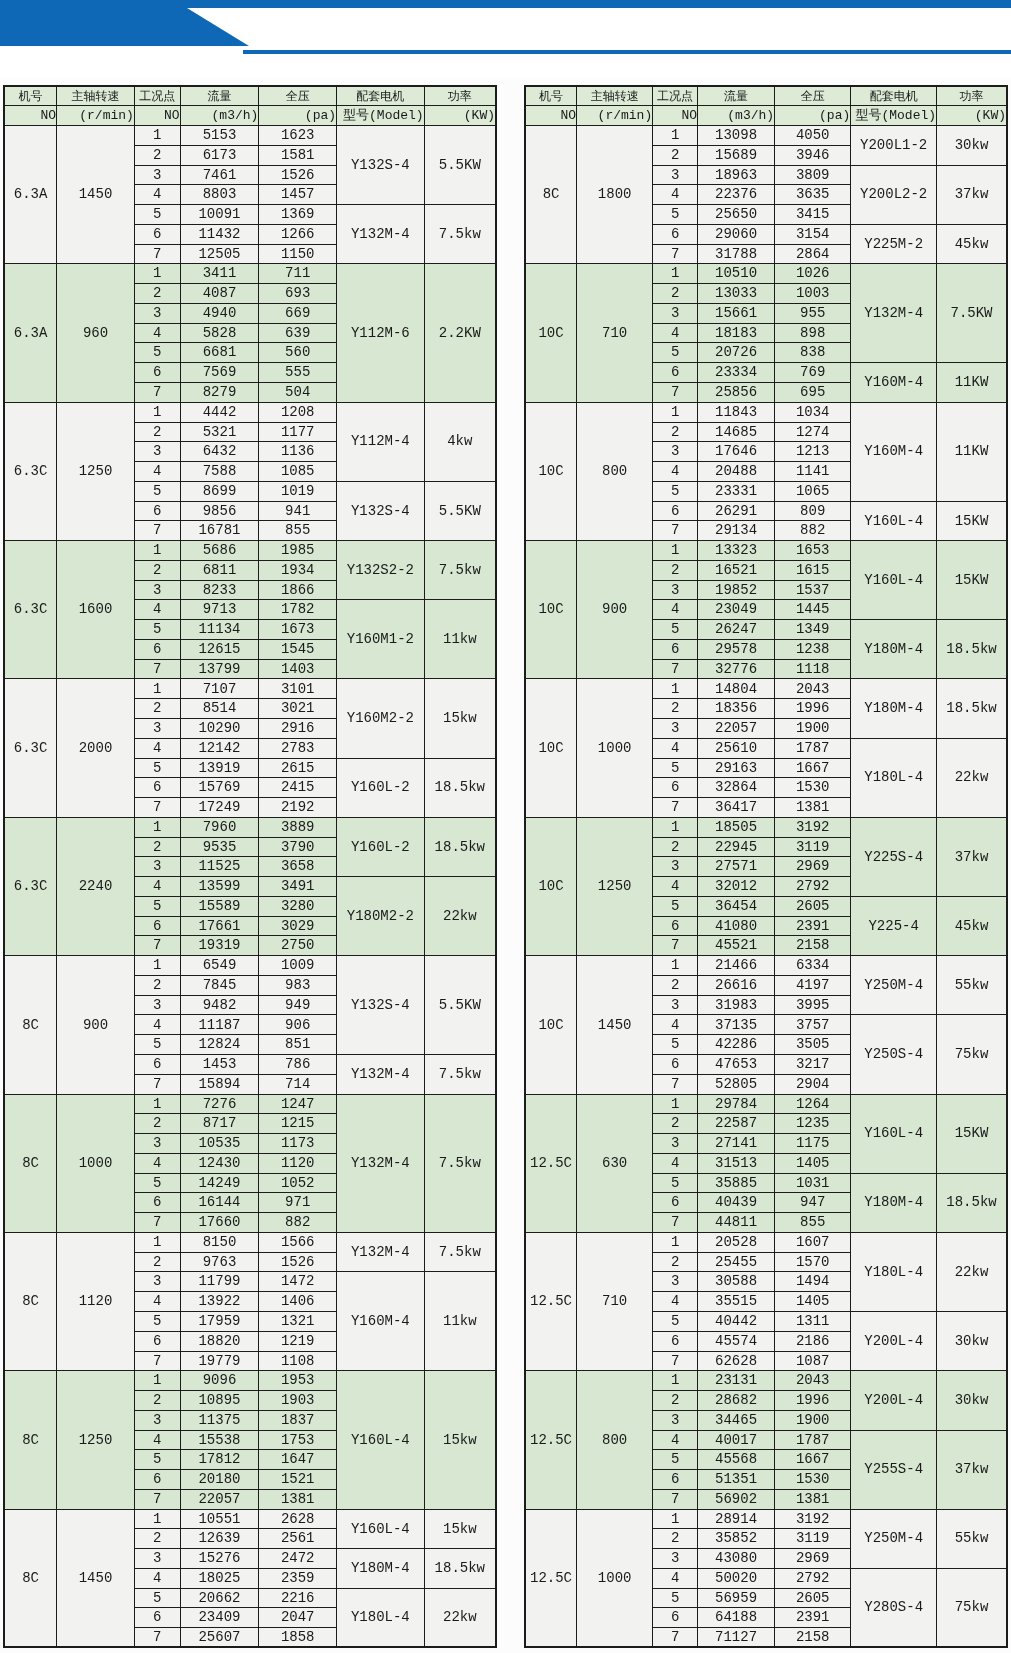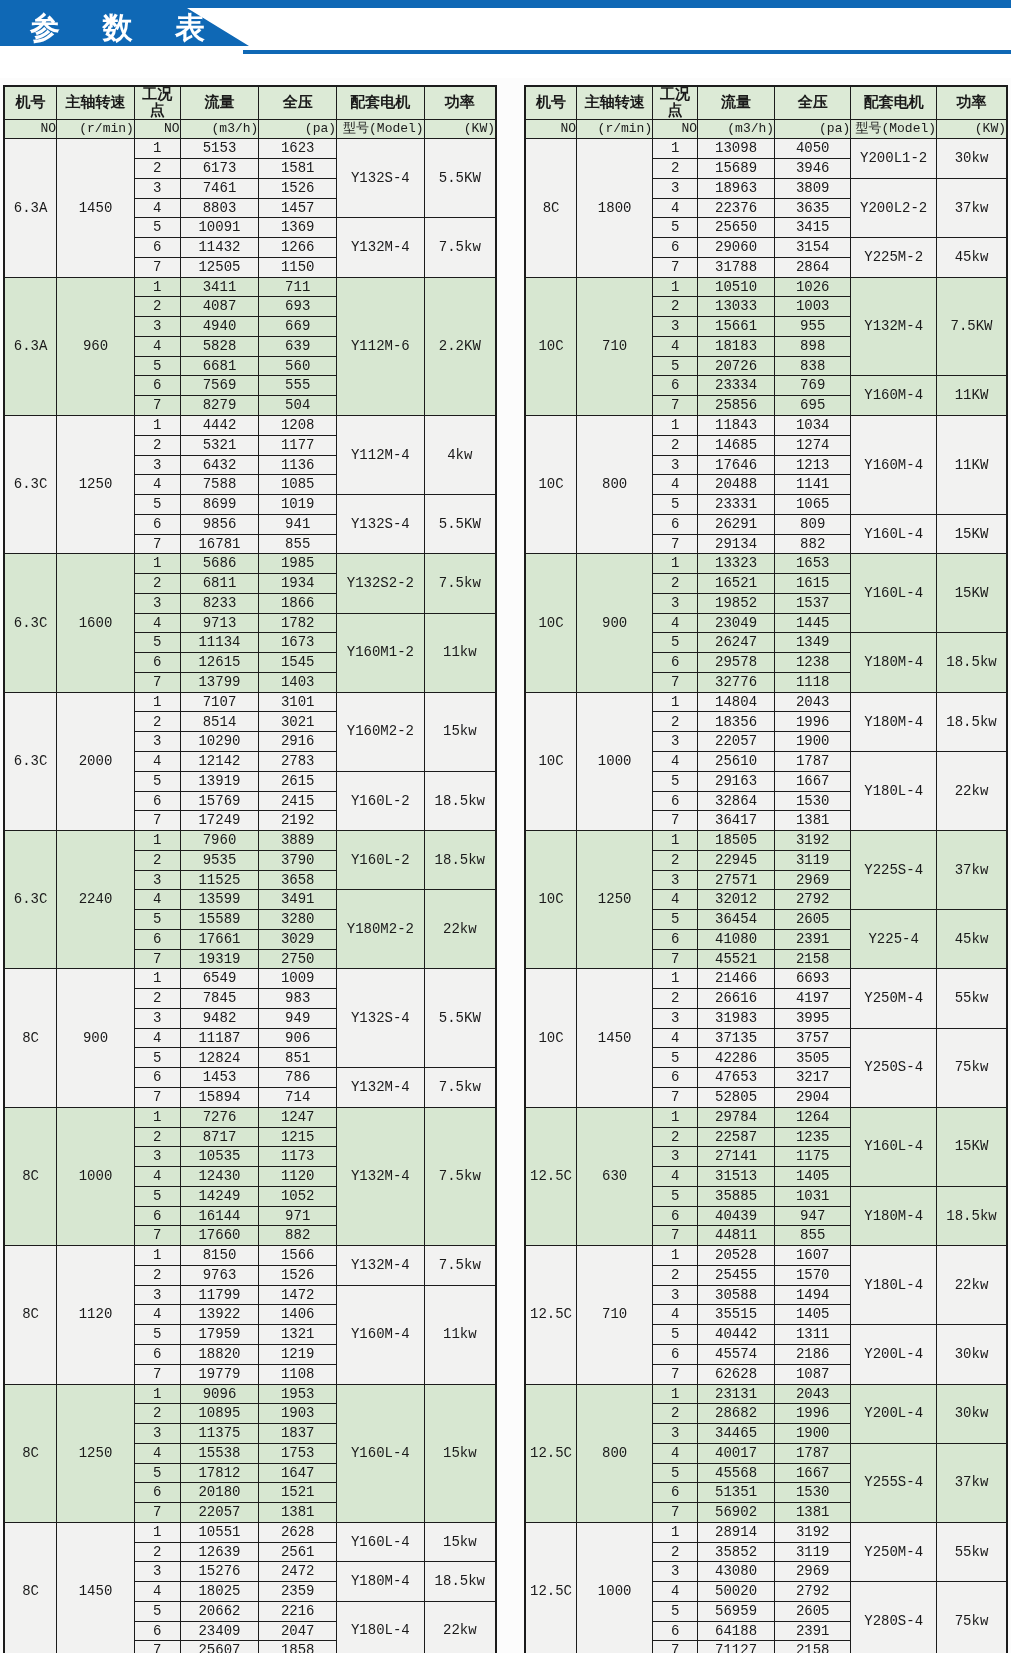--- a/index.html
+++ b/index.html
@@ -37,32 +37,31 @@
   table.params{border:2px solid #1c1c1c;}
   table.params td,table.params th{
     border:1px solid #1c1c1c;padding:0;margin:0;
     text-align:center;vertical-align:middle;overflow:hidden;
     font-weight:normal;line-height:1.05;
   }
   table.params tr{height:19.78px;}
   thead th{background:var(--header-green,#dcead6);}
   thead tr.h1 th{
     font-family:"DejaVu Sans","Liberation Sans",sans-serif;
-    font-weight:bold;font-size:15px;
+    font-weight:normal;font-size:12px;
   }
   thead tr.h2 th{font-size:13px;text-align:right;}
   tbody tr.gwhite td{background:var(--row-gray,#f2f2f1);}
   tbody tr.ggreen td{background:var(--row-green,#d7e7d1);}
 </style>
 </head>
 <body style="--banner-blue: #0f68b5; --header-green: #dcead6; --row-green: #d7e7d1; --row-gray: #f2f2f1; --page-bg: #eef0ee;">
 
 <div class="banner-area">
   <div class="banner-shape"></div>
-  <span class="page-title">参 数 表</span>
   <div class="banner-underline"></div>
 </div>
 
 <div class="sheet">
   <table class="params" id="table-left">
       <colgroup>
         <col style="width: 10.7%;">
         <col style="width: 15.8%;">
         <col style="width: 9.3%;">
         <col style="width: 16%;">
@@ -817,21 +816,21 @@
         <tr class="ggreen">
           <td>7</td>
           <td>45521</td>
           <td>2158</td>
         </tr>
         <tr class="gwhite">
           <td rowspan="7">10C</td>
           <td rowspan="7">1450</td>
           <td>1</td>
           <td>21466</td>
-          <td>6693</td>
+          <td>6334</td>
           <td rowspan="3">Y250M-4</td>
           <td rowspan="3">55kw</td>
         </tr>
         <tr class="gwhite">
           <td>2</td>
           <td>26616</td>
           <td>4197</td>
         </tr>
         <tr class="gwhite">
           <td>3</td>

